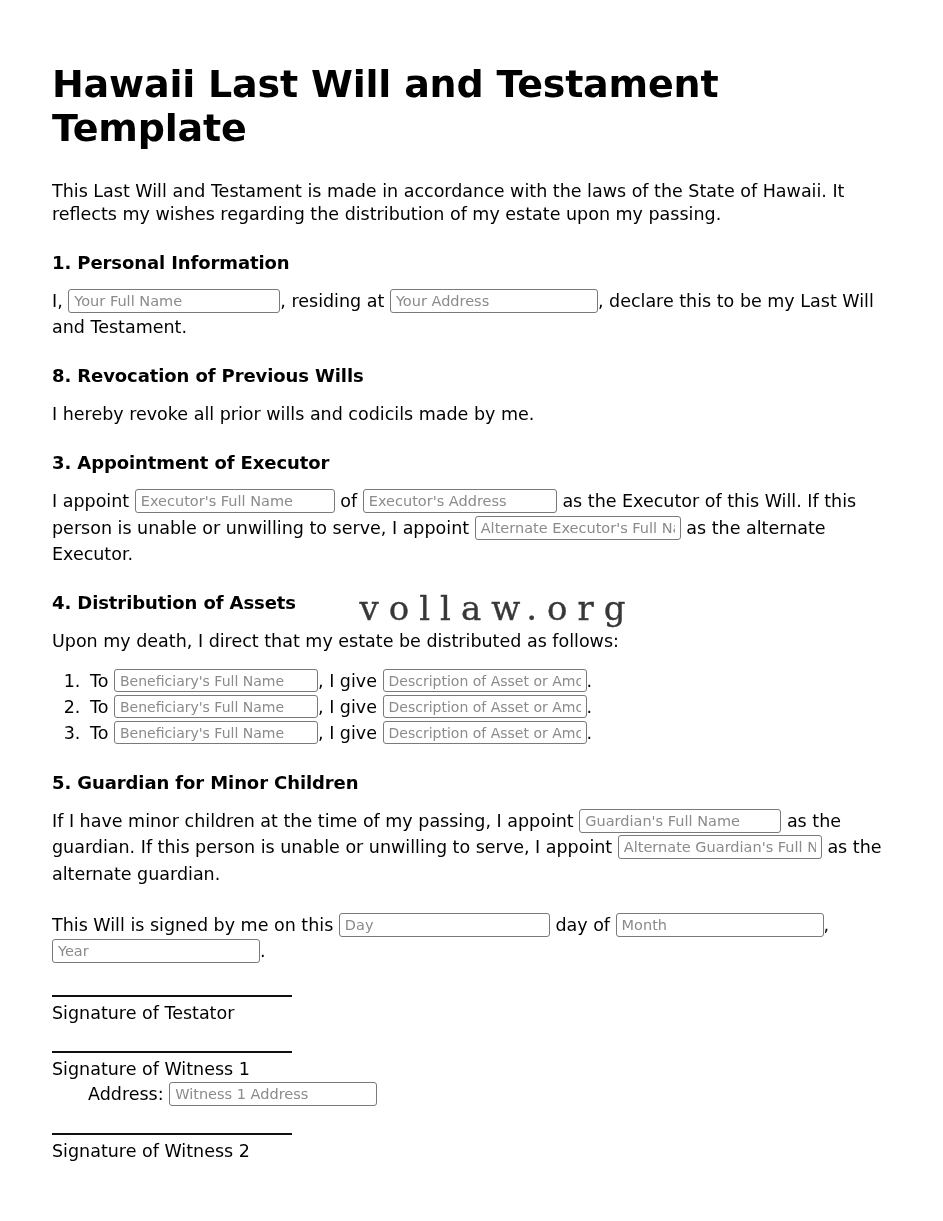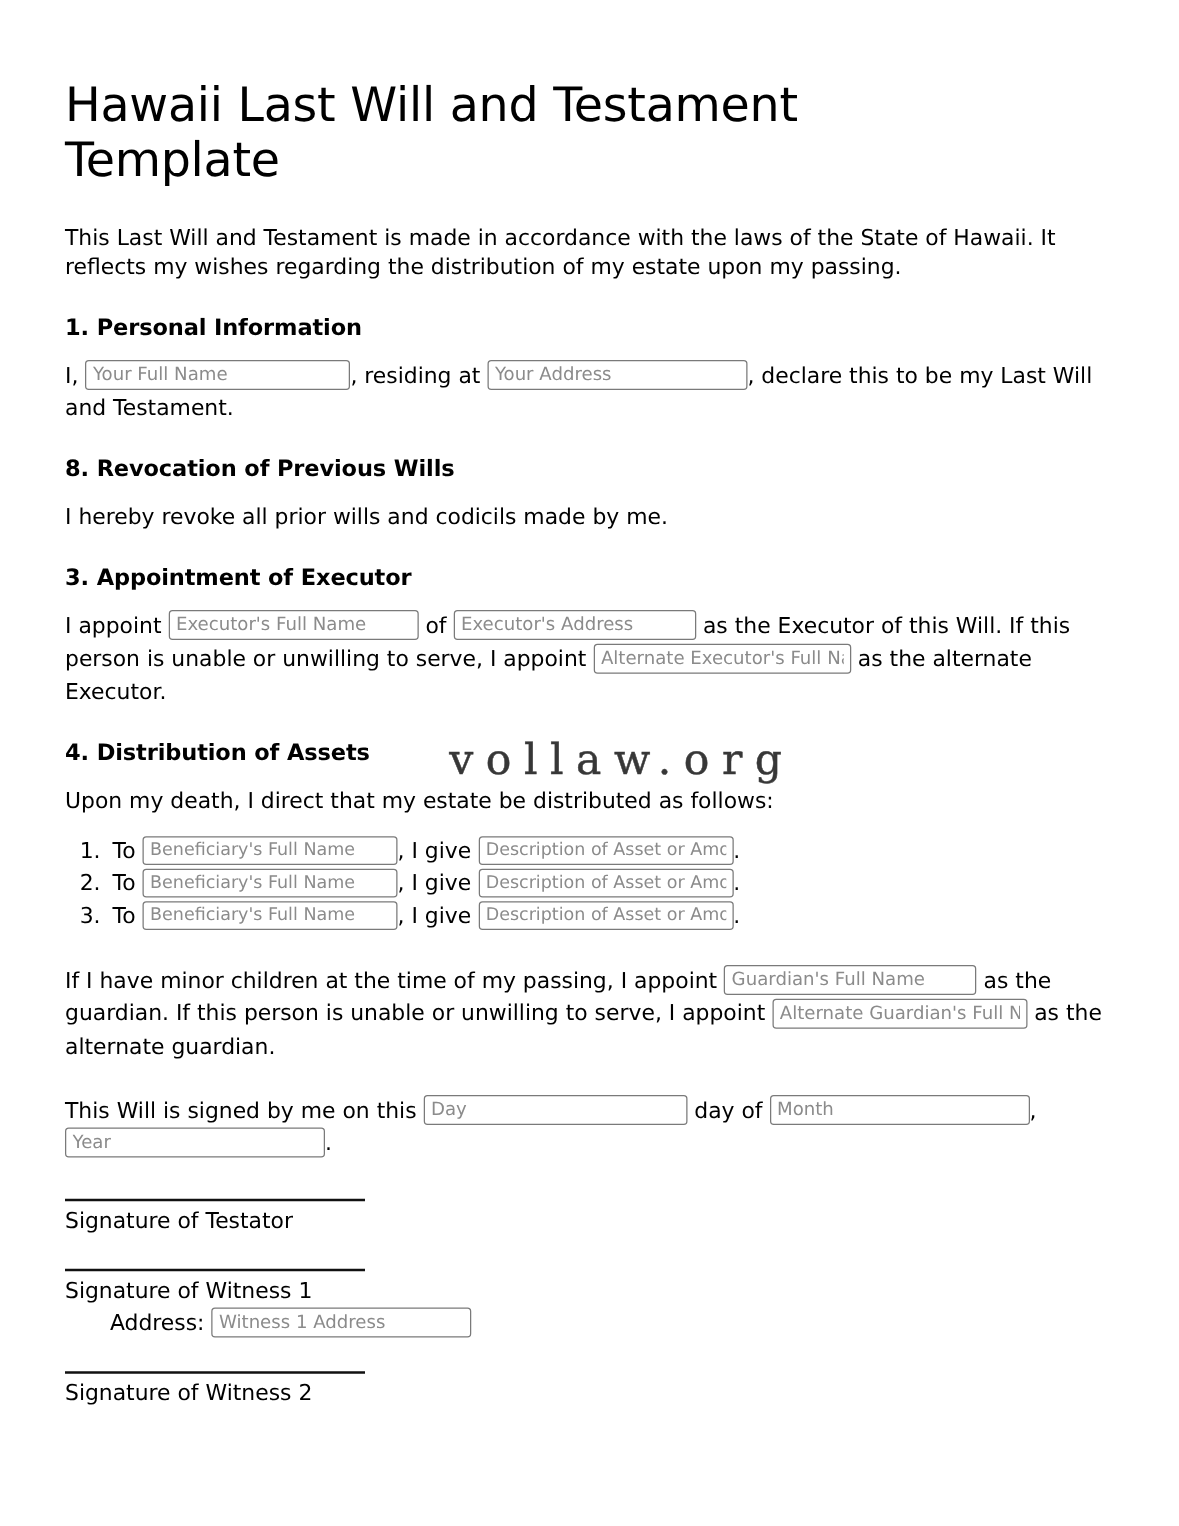--- a/index.html
+++ b/index.html
@@ -16,21 +16,21 @@
     font-family: "DejaVu Sans", sans-serif;
     color: #000000;
   }
   .page {
     position: relative;
     padding: 62px 52px 0 52px;
     width: 943px;
   }
   .doc-title {
     font-size: 38px;
-    font-weight: normal;
+    font-weight: bold;
     line-height: 1.16;
     letter-spacing: -0.2px;
     margin: 0 0 30px 0;
     max-width: 700px;
   }
   .intro {
     font-size: 17.5px;
     line-height: 1.3;
     margin: 0 0 26px 0;
     max-width: 842px;
@@ -176,20 +176,21 @@
     <li><span>To</span>
       <input class="fld w-benef" type="text" placeholder="Beneficiary's Full Name" style=""><span>, I give</span>
       <input class="fld w-asset" type="text" placeholder="Description of Asset or Amount" style=""><span>.</span>
     </li>
     <li><span>To</span>
       <input class="fld w-benef" type="text" placeholder="Beneficiary's Full Name" style=""><span>, I give</span>
       <input class="fld w-asset" type="text" placeholder="Description of Asset or Amount" style=""><span>.</span>
     </li>
   </ol>
 
+  <h2 class="section">5. Guardian for Minor Children</h2>
   <p class="para tight"><span>If I have minor children at the time of my passing, I appoint</span>
     <input class="fld w-guard" type="text" placeholder="Guardian's Full Name" style="">
     <span>as the guardian. If this person is unable or unwilling to serve, I appoint</span>
     <input class="fld w-altguard" type="text" placeholder="Alternate Guardian's Full Name" style="">
     <span>as the alternate guardian.</span>
   </p>
 
   <p class="para tight" style="margin-bottom:6px"><span>This Will is signed by me on this</span>
     <input class="fld w-day" type="text" placeholder="Day" style="">
     <span>day of</span>

